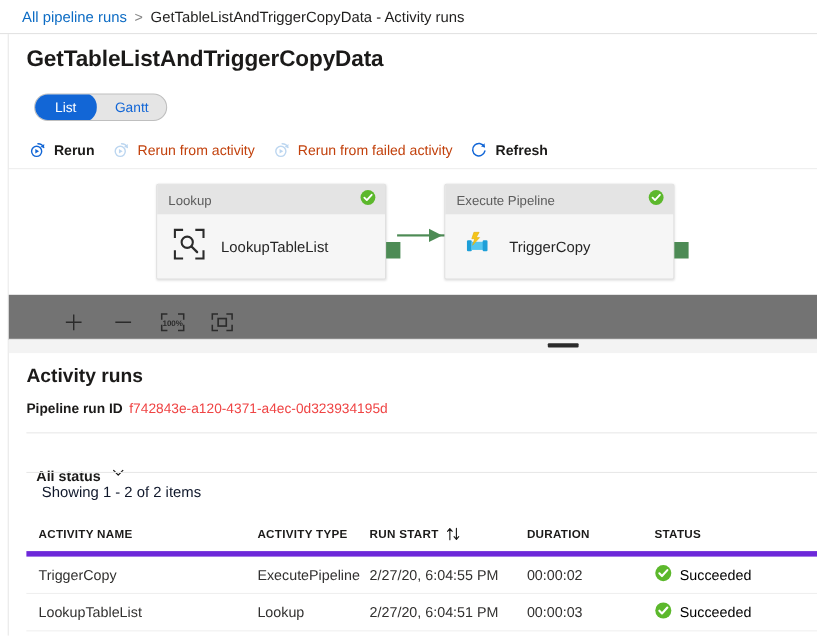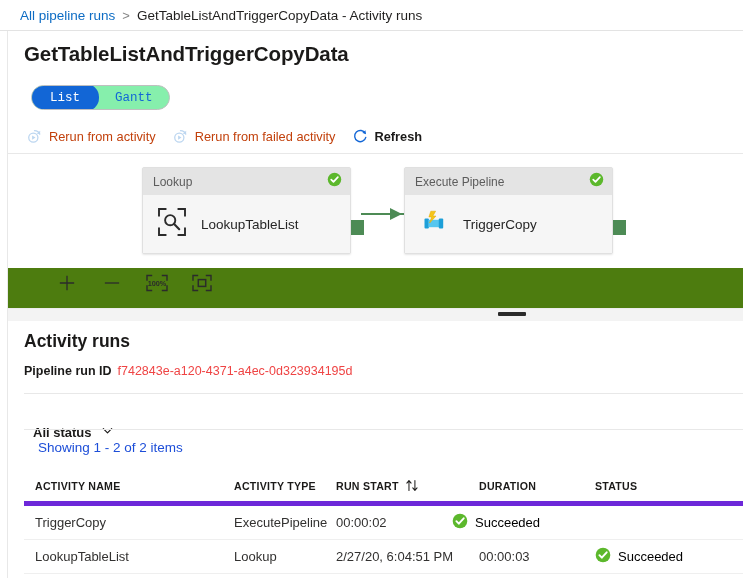--- a/index.html
+++ b/index.html
@@ -65,24 +65,23 @@
 
   
   .view-toggle {
     position: absolute;
     left: 31px; top: 85px;
     height: 25px;
     border: 1px solid #bfbfbf;
     border-radius: 13px;
     display: flex;
     align-items: center;
-    background: #86efac;
+    background: #e5e5e5;
     overflow: hidden;
     padding: 0;
-    font-family: Liberation Mono, monospace;
   }
   .vt-opt {
     height: 25px;
     display: flex;
     align-items: center;
     justify-content: center;
     font-size: 12.5px;
     cursor: pointer;
     color: #1266d6;
     padding: 0 16px;
@@ -181,24 +180,24 @@
     height: 2px;
     background: #4d8b55;
   }
 
   
   .zoombar {
     position: absolute;
     left: 8px; top: 268px;
     width: 735px; height: 41px;
     display: flex;
-    align-items: flex-start;
+    align-items: flex-end;
     padding-left: 42px;
     border-bottom: 1px solid #ececec;
-    background: #4d7c0f;
+    background: #737373;
   }
   .zbtn {
     width: 34px; height: 30px;
     display: flex;
     align-items: center;
     justify-content: center;
     margin-right: 11px;
     cursor: pointer;
   }
   .splitter-row {
@@ -263,21 +262,21 @@
   .filter-sep2 {
     position: absolute;
     left: 24px; top: 429px;
     width: 719px; height: 1px;
     background: #e8e8e8;
   }
   .showing {
     position: absolute;
     left: 38px; top: 440px;
     font-size: 13.5px;
-    color: #1d4ed8;
+    color: #0f172a;
   }
 
   
   .tbl {
     position: absolute;
     left: 24px; top: 470px;
     width: 719px;
   }
   .thead, .trow {
     display: flex;
@@ -330,20 +329,31 @@
 
   <div class="page-title">GetTableListAndTriggerCopyData</div>
 
   <div class="view-toggle">
     <div class="vt-opt active">List</div>
     <div class="vt-opt">Gantt</div>
   </div>
 
   <div class="cmdbar">
 
+    <div class="cmd">
+      <span class="cmd-ico">
+        <svg viewBox="0 0 20 20" width="17" height="17">
+          <path d="M10 3.2a6.8 6.8 0 0 1 6.2 4" fill="none" stroke="#1266d6" stroke-width="1.5" stroke-linecap="round"></path>
+          <path d="M16.8 3.3l-.4 4.1 -3.9-.8z" fill="#1266d6"></path>
+          <circle cx="8.6" cy="11.3" r="5.4" fill="none" stroke="#1266d6" stroke-width="1.5"></circle>
+          <path d="M7.2 8.9l4 2.4-4 2.4z" fill="#1266d6"></path>
+        </svg>
+      </span>
+      <span class="cmd-lbl">Rerun</span>
+    </div>
 
     <div class="cmd disabled">
       <span class="cmd-ico">
         <svg viewBox="0 0 20 20" width="17" height="17">
           <path d="M10 3.2a6.8 6.8 0 0 1 6.2 4" fill="none" stroke="#bcd6f0" stroke-width="1.5" stroke-linecap="round"></path>
           <path d="M16.8 3.3l-.4 4.1 -3.9-.8z" fill="#bcd6f0"></path>
           <circle cx="8.6" cy="11.3" r="5.4" fill="none" stroke="#bcd6f0" stroke-width="1.5"></circle>
           <path d="M7.2 8.9l4 2.4-4 2.4z" fill="#bcd6f0"></path>
         </svg>
       </span>
@@ -492,20 +502,21 @@
           </svg>
         </span>
       </div>
       <div class="th c-dur">DURATION</div>
       <div class="th c-stat">STATUS</div>
     </div>
 
     <div class="trow">
       <div class="td c-name">TriggerCopy</div>
       <div class="td c-type">ExecutePipeline</div>
+      <div class="td c-start">2/27/20, 6:04:55 PM</div>
       <div class="td c-dur">00:00:02</div>
       <div class="td c-stat stat-cell">
         <span>
           <svg width="16" height="16" viewBox="0 0 16 16">
             <circle cx="8" cy="8" r="7.3" fill="#5cb82c"></circle>
             <path d="M4.4 8.2 L6.8 10.7 L11.7 5.3" fill="none" stroke="#ffffff" stroke-width="1.9" stroke-linecap="round" stroke-linejoin="round"></path>
           </svg>
         </span>
         <span class="stat-txt">Succeeded</span>
       </div>

